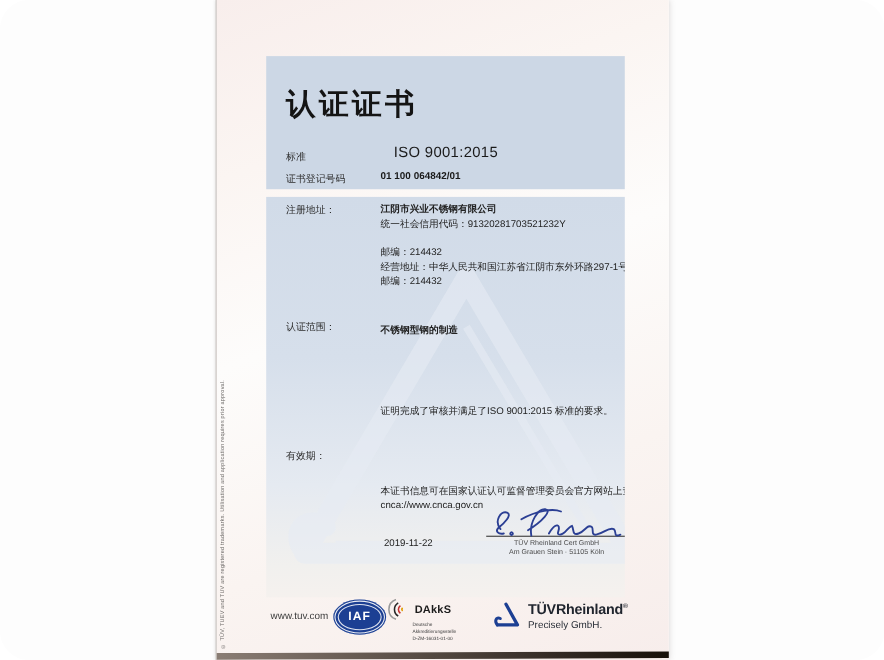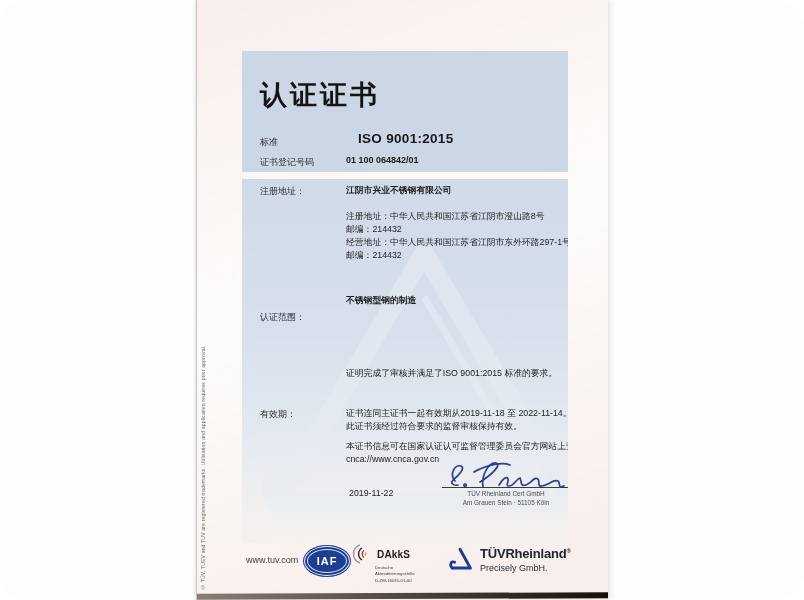--- a/index.html
+++ b/index.html
@@ -21,21 +21,21 @@
   .panel-header { top:51px; height:121px; background:#ccd7e5; }
   .panel-main   { top:179px; height:364px; overflow:hidden;
                   background:linear-gradient(180deg,#d1dbe8 0%,#d6dfeb 40%,#e5eaf1 72%,#f1f0ee 92%,#f5f1ee 100%); }
 
   .cert-title { position:absolute; left:18px; top:26px; font-size:27px; font-weight:bold;
                 color:#141414; letter-spacing:3px; }
 
   .flabel { position:absolute; left:18px; font-size:9px; color:#2d2d2d; }
   .fvalue { position:absolute; left:104px; font-size:9px; color:#1a1a1a; }
   .bold { font-weight:bold; }
-  .iso-value { font-size:13.5px; font-weight:bold; letter-spacing:.3px;padding-left:12px; }
+  .iso-value { font-size:13.5px; font-weight:normal; letter-spacing:.3px;padding-left:12px; }
 
   .line { position:absolute; left:104px; font-size:8.8px; color:#222; line-height:13px; white-space:nowrap; }
 
   .watermark { position:absolute; left:15px; top:58px; width:335px; height:285px; opacity:.6; }
 
   .sig-block { position:absolute; left:200px; top:280px; width:128px; text-align:center; }
   .sig-svg { display:block; width:126px; height:30px; margin:0 auto; }
   .sig-line { border-top:1px solid #3a3a3a; margin-top:-2px; }
   .issuer { font-size:6.4px; color:#4c4c4c; line-height:8.5px; margin-top:2px; white-space:nowrap; }
 
@@ -79,33 +79,31 @@
     <div class="panel panel-main">
 
       <svg class="watermark" viewBox="0 0 335 285">
         <path d="M167 16 L315 266 L20 266 Z" fill="none" stroke="#e7ecf3" stroke-width="19" stroke-linejoin="round"></path>
         <path d="M167 60 L285 258 L48 258" fill="none" stroke="#e7ecf3" stroke-width="7" stroke-linejoin="round"></path>
         <path d="M20 266 C4 248 20 228 40 242" fill="none" stroke="#e7ecf3" stroke-width="17" stroke-linecap="round"></path>
       </svg>
 
       <span class="flabel" style="top:6px">注册地址：</span>
       <span class="line bold" style="top:5px">江阴市兴业不锈钢有限公司</span>
-      <span class="line" style="top:31px">注册地址：中华人民共和国江苏省江阴市澄山路8号</span>
+      <span class="line" style="top:18px">统一社会信用代码：91320281703521232Y</span>
       <span class="line" style="top:44px">邮编：214432</span>
       <span class="line" style="top:57px">经营地址：中华人民共和国江苏省江阴市东外环路297-1号</span>
       <span class="line" style="top:70px">邮编：214432</span>
 
-      <span class="flabel" style="top:132px">认证范围：</span>
+      <span class="flabel" style="top:112px">认证范围：</span>
       <span class="line bold" style="top:115px">不锈钢型钢的制造</span>
 
       <span class="line" style="top:188px">证明完成了审核并满足了ISO 9001:2015 标准的要求。</span>
 
       <span class="flabel" style="top:229px">有效期：</span>
-      <span class="line" style="top:228px">证书连同主证书一起有效期从2019-11-18 至 2022-11-14。</span>
-      <span class="line" style="top:241px">此证书须经过符合要求的监督审核保持有效。</span>
 
       <span class="line" style="top:261px">本证书信息可在国家认证认可监督管理委员会官方网站上查询</span>
       <span class="line" style="top:274px">cnca://www.cnca.gov.cn</span>
 
       <span class="line" style="top:308px; left:107px">2019-11-22</span>
 
       <div class="sig-block">
         <svg class="sig-svg" viewBox="0 0 126 30">
           <g fill="none" stroke="#2b3f94" stroke-width="1.7" stroke-linecap="round">
             <path d="M12 22 C6 15 12 5 18 7 C23 9 15 17 10 21 C7 24 10 27 15 26"></path>

